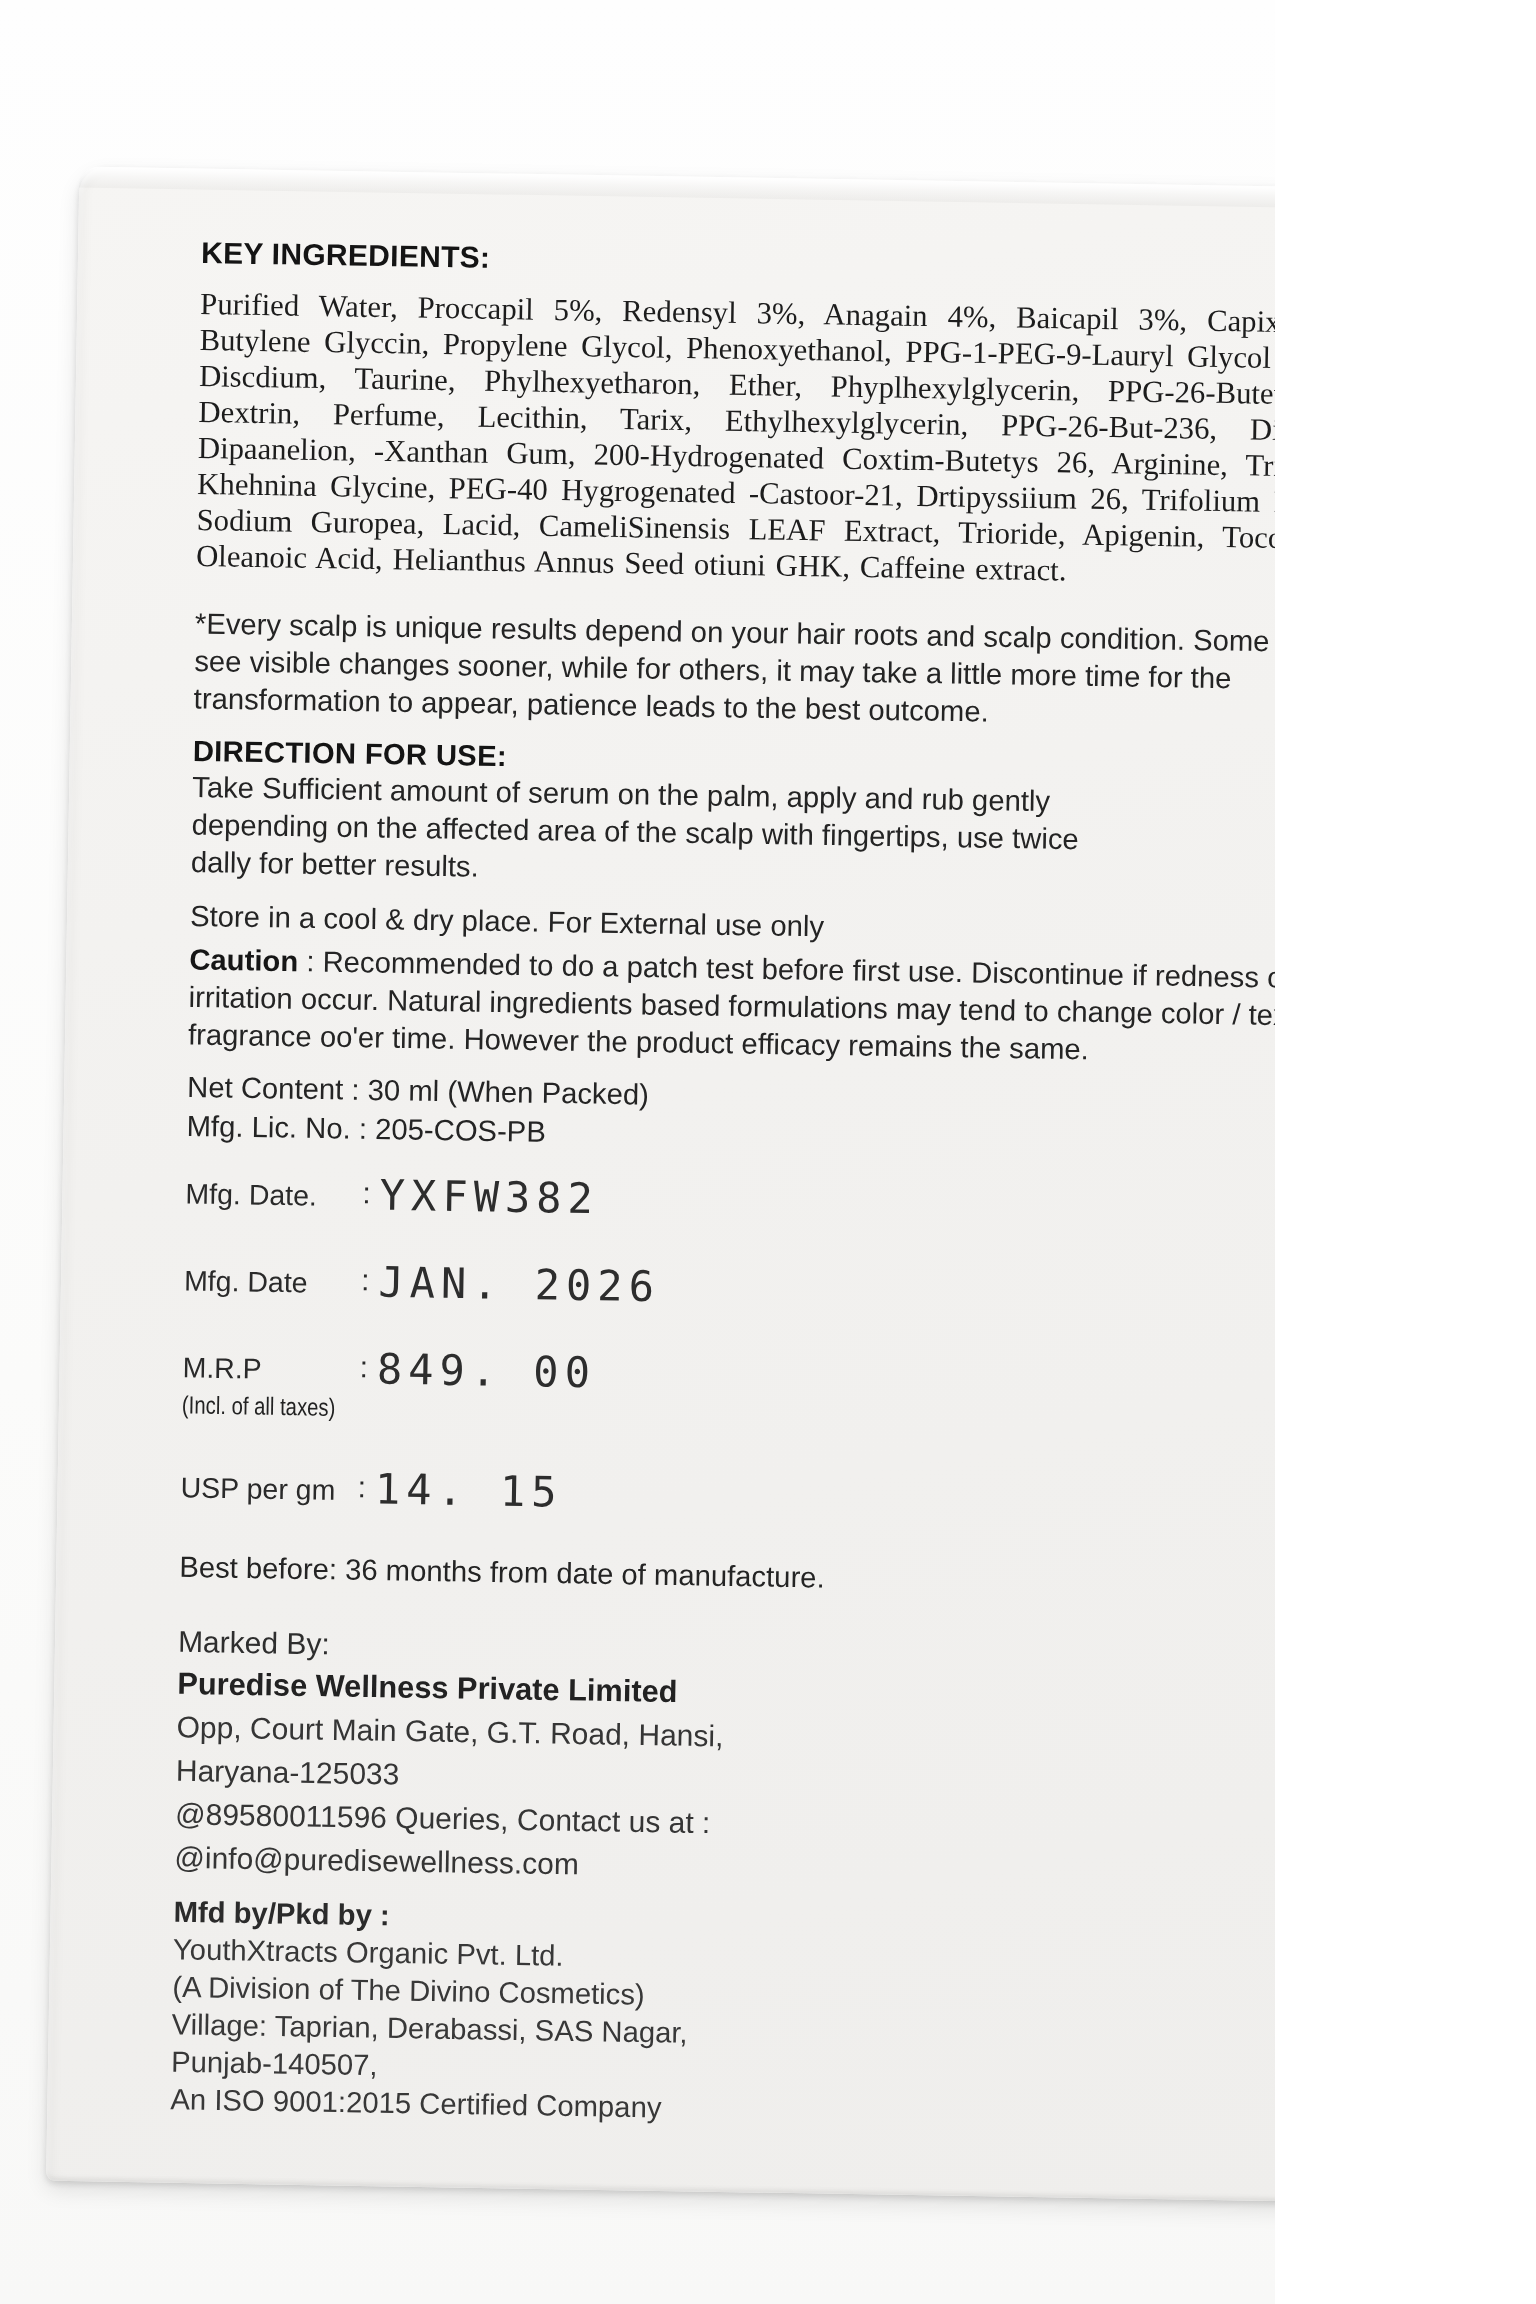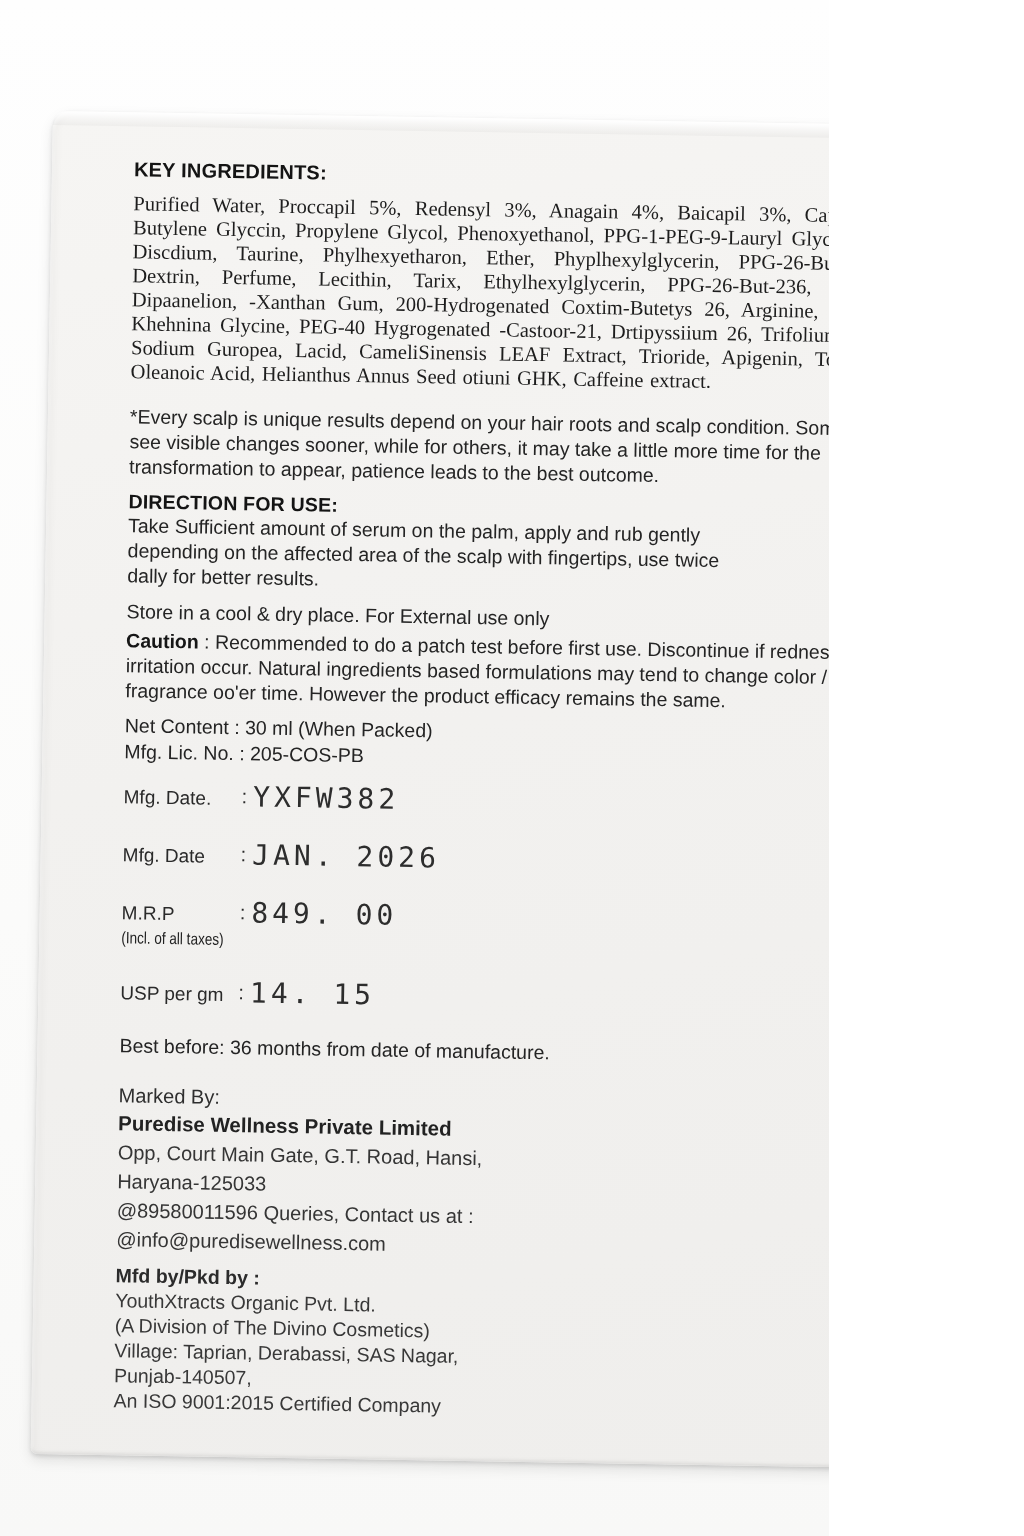--- a/index.html
+++ b/index.html
@@ -9,20 +9,21 @@
     height: 1536px;
     background: #ffffff;
     font-family: "Liberation Sans", sans-serif;
   }
   .scene {
     position: relative;
     width: 829px;
     height: 1536px;
     overflow: hidden;
     background: linear-gradient(180deg, #fefefe 0%, #fbfbfa 60%, #f8f8f7 100%);
+    padding-left: 21px;
   }
   .box {
     position: absolute;
     left: 53px;
     top: 111px;
     width: 923px;
     height: 1343px;
     background: linear-gradient(168deg, #f6f5f3 0%, #f2f1ef 45%, #efeeec 100%);
     border-radius: 18px 20px 6px 6px;
     transform: rotate(0.95deg);

